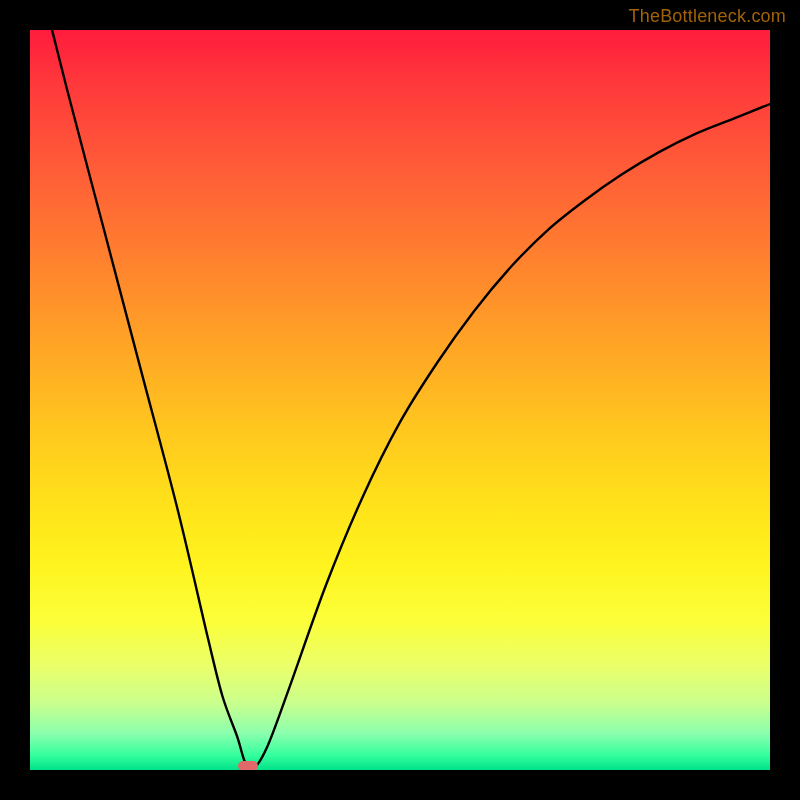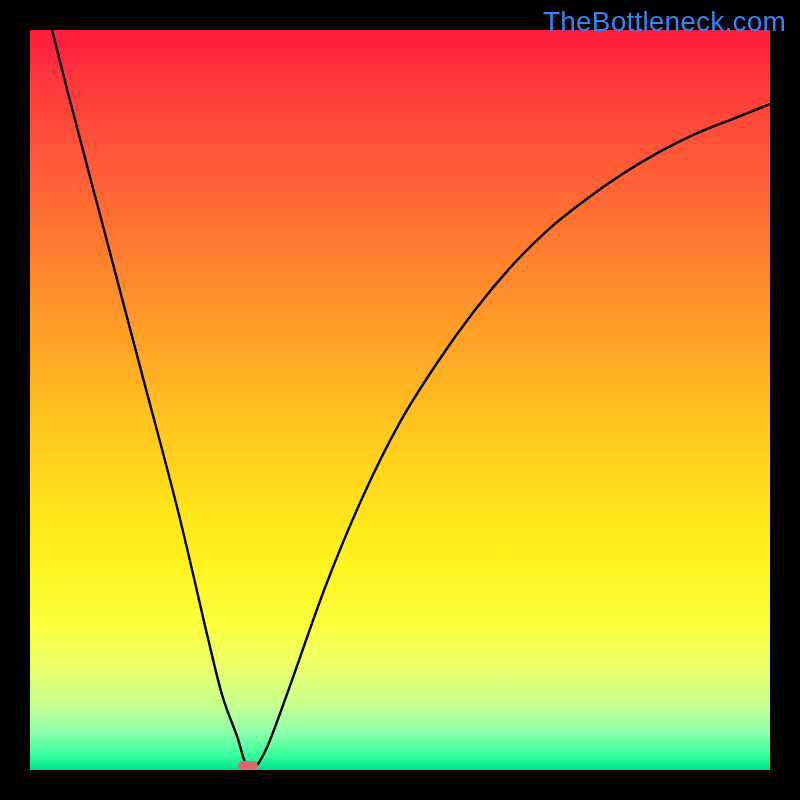--- a/index.html
+++ b/index.html
@@ -16,22 +16,22 @@
     left: 0;
     top: 0;
     width: 800px;
     height: 800px;
     background: #000;
   }
   .watermark {
     position: absolute;
     top: 6px;
     right: 14px;
-    color: #3b82f6;
-    font-size: 28px;
+    color: #a16207;
+    font-size: 18px;
     font-weight: 500;
     letter-spacing: 0.2px;
     z-index: 20;
   }
   .plot-area {
     position: absolute;
     left: 30px;
     top: 30px;
     width: 740px;
     height: 740px;

